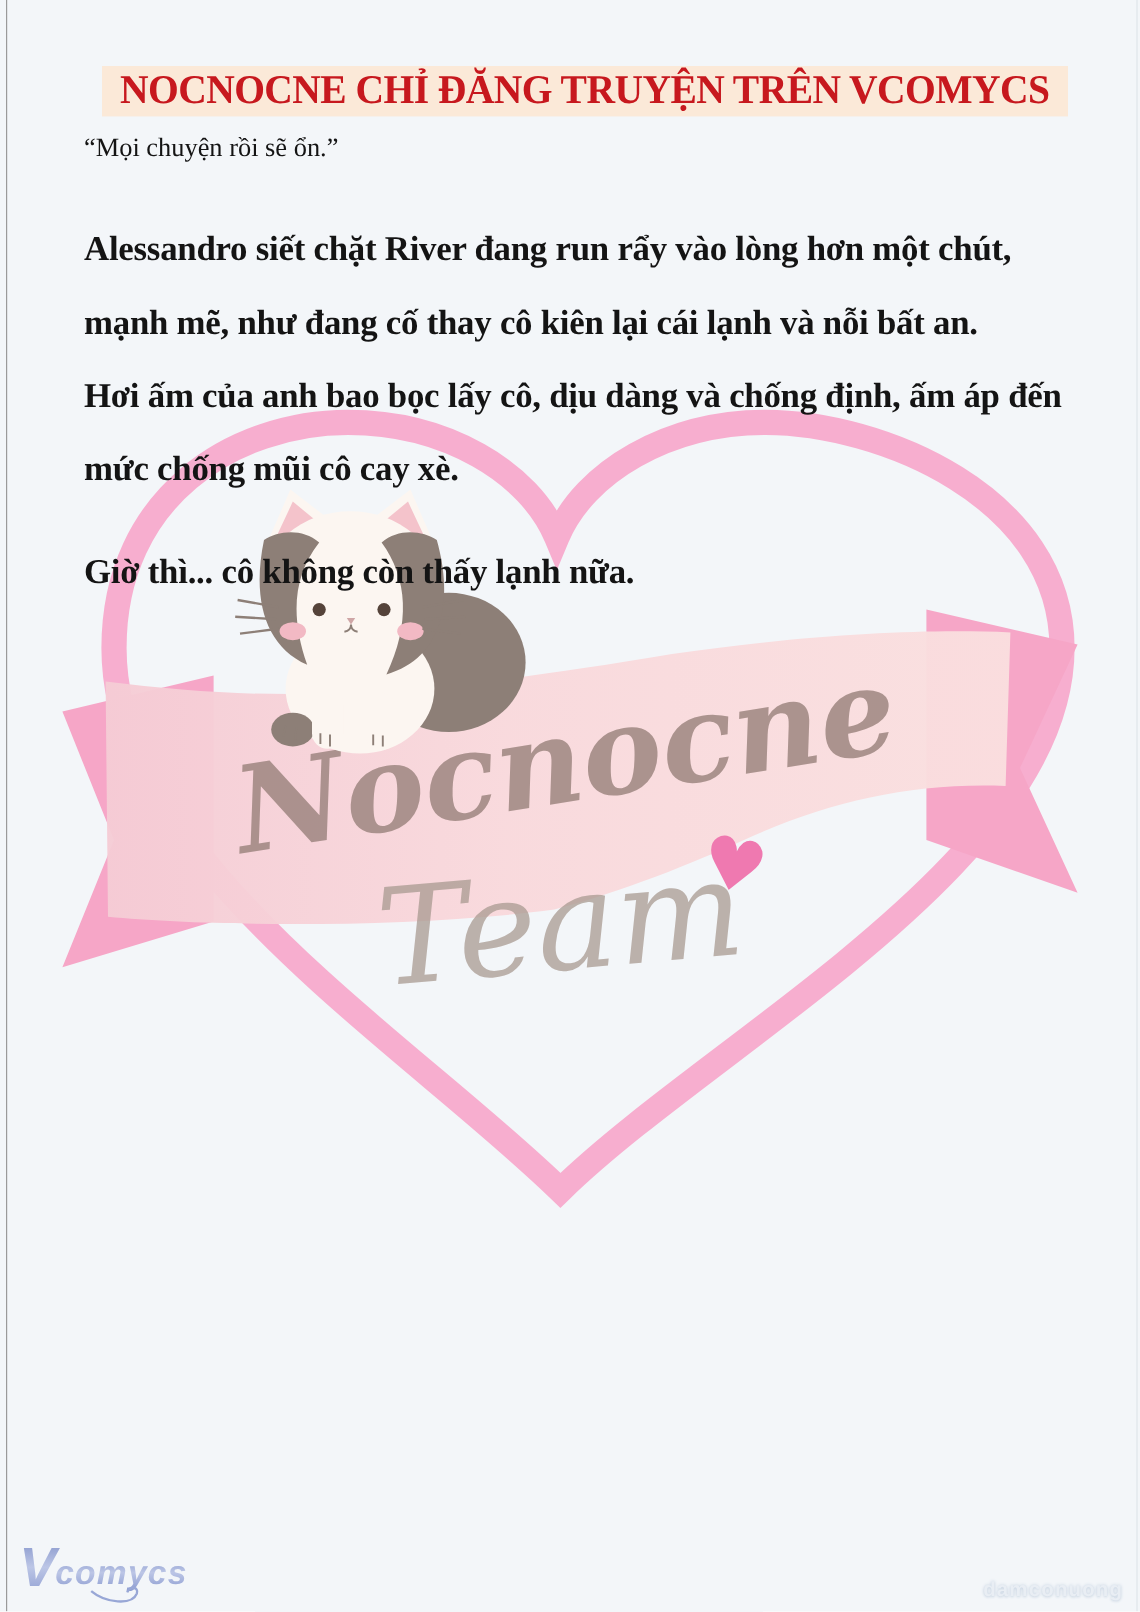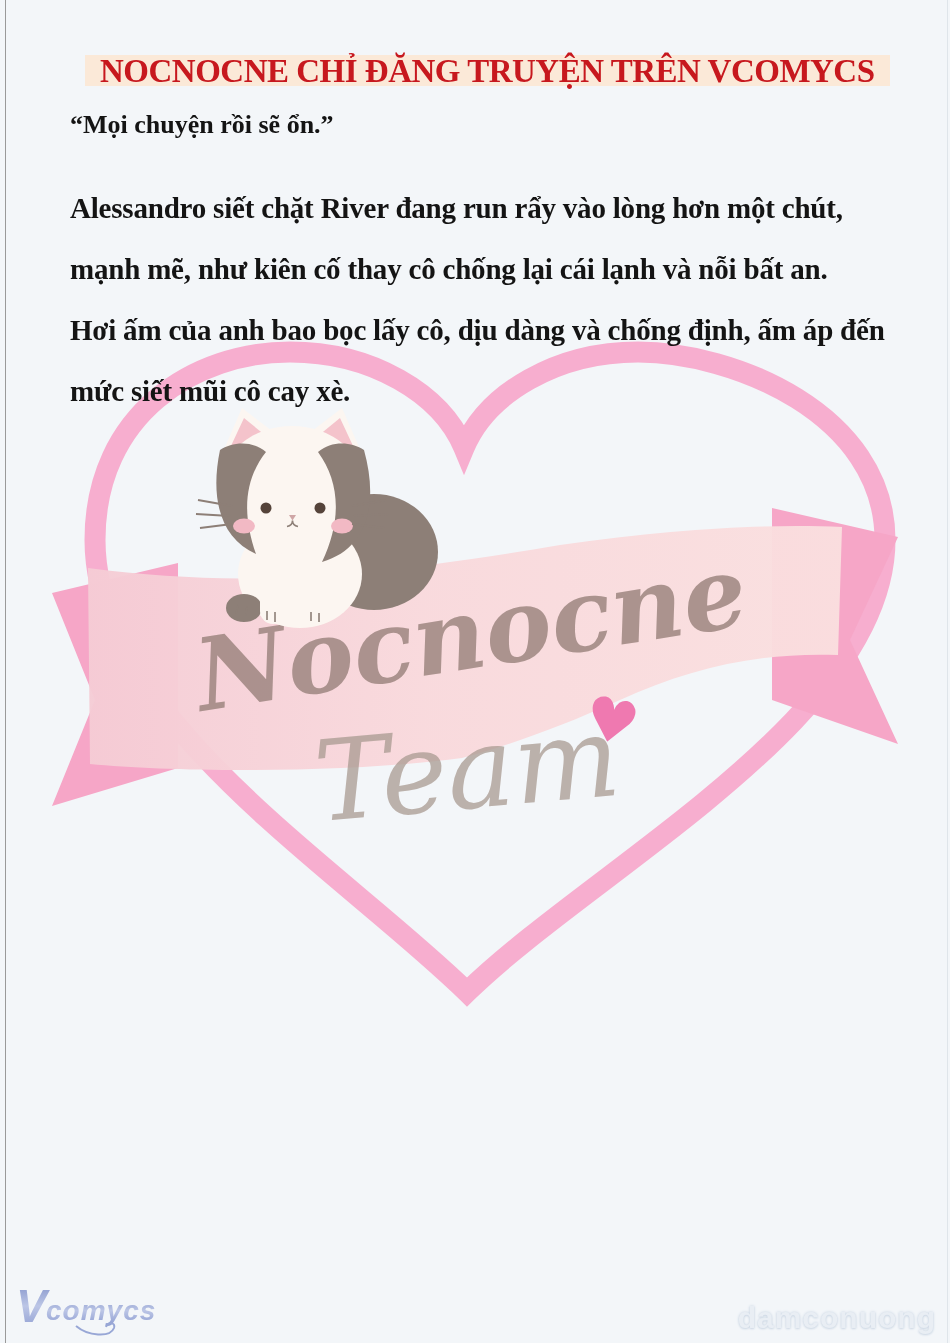--- a/index.html
+++ b/index.html
@@ -12,53 +12,53 @@
   }
   .edge-line{
     position:absolute;left:5px;top:0;bottom:0;width:1px;
     background:#9a9a9a;z-index:6;
   }
   .edge-line-right{
     position:absolute;right:2px;top:0;bottom:0;width:1px;
     background:#dfe5ea;z-index:6;
   }
   .notice-banner{
-    position:absolute;left:85px;top:55px;width:805px;height:31px;
+    position:absolute;left:85px;top:55px;width:805px;height:42px;
     background:var(--header_bg,#fbe9d8);
     display:flex;align-items:center;justify-content:center;
     z-index:5;
   }
   .notice-banner span{
     color:var(--header_text,#c7181e);
     font-weight:bold;font-size:34px;letter-spacing:-0.5px;
     transform:scaleX(0.97);white-space:nowrap;
   }
   .quote{
     position:absolute;left:70px;top:110px;
-    font-weight:bold;font-size:26px;color:var(--body_text,#141414);
+    font-weight:normal;font-size:22px;color:var(--body_text,#141414);
     z-index:5;white-space:nowrap;
   }
   .story{
     position:absolute;left:70px;top:178px;width:860px;
     font-weight:bold;font-size:29px;letter-spacing:-0.2px;
     color:var(--body_text,#141414);z-index:5;
   }
   .story p{margin:0;height:61px;line-height:61px;white-space:nowrap;}
   .story p.para-break{margin-top:25px;}
   .watermark-svg{position:absolute;left:0;top:0;z-index:1;}
   .heart-outline{fill:none;stroke:var(--heart_outline,#f7aecf);stroke-width:21px;}
   .ribbon-tail{fill:var(--ribbon_tail,#f6a6c7);}
   .team-name-text{fill:var(--team_name_text,#9a837c);}
   .team-script-text{fill:var(--team_script_text,#a89a90);}
   .small-heart{fill:var(--small_heart,#ef79b0);}
   .cat-svg{position:absolute;left:192px;top:402px;z-index:2;}
   .logo-svg{position:absolute;left:14px;top:1278px;z-index:5;}
   .site-watermark{
     position:absolute;right:14px;bottom:8px;z-index:5;
-    font-family:"Liberation Sans", sans-serif;font-weight:bold;font-size:30px;
+    font-family:"Liberation Sans", sans-serif;font-weight:bold;font-size:17px;
     color:var(--footer_watermark,#e9eef4);
     text-shadow:0 0 3px #c8d4e2, 0 1px 2px #d6dfe9;
     letter-spacing:1px;
   }
 </style>
 </head>
 <body>
 
 <div class="page">
 
@@ -119,23 +119,24 @@
   </svg>
 
   <div class="notice-banner">
     <span>NOCNOCNE CHỈ ĐĂNG TRUYỆN TRÊN VCOMYCS</span>
   </div>
 
   <div class="quote">“Mọi chuyện rồi sẽ ổn.”</div>
 
   <div class="story">
     <p>Alessandro siết chặt River đang run rẩy vào lòng hơn một chút,</p>
-    <p>mạnh mẽ, như kiên cố thay cô chống lại cái lạnh và nỗi bất an.</p>
+    <p>mạnh mẽ, như đang cố thay cô kiên lại cái lạnh và nỗi bất an.</p>
     <p>Hơi ấm của anh bao bọc lấy cô, dịu dàng và chống định, ấm áp đến</p>
-    <p>mức siết mũi cô cay xè.</p>
+    <p>mức chống mũi cô cay xè.</p>
+    <p class="para-break">Giờ thì... cô không còn thấy lạnh nữa.</p>
   </div>
 
   <svg class="logo-svg" width="175" height="62" viewBox="0 0 175 62">
     <defs>
       <linearGradient id="logoGrad" x1="0" y1="0" x2="0" y2="1">
         <stop offset="0" stop-color="#7f90c8"></stop>
         <stop offset="0.5" stop-color="#bcc6e6"></stop>
         <stop offset="1" stop-color="#8b9bd0"></stop>
       </linearGradient>
     </defs>

